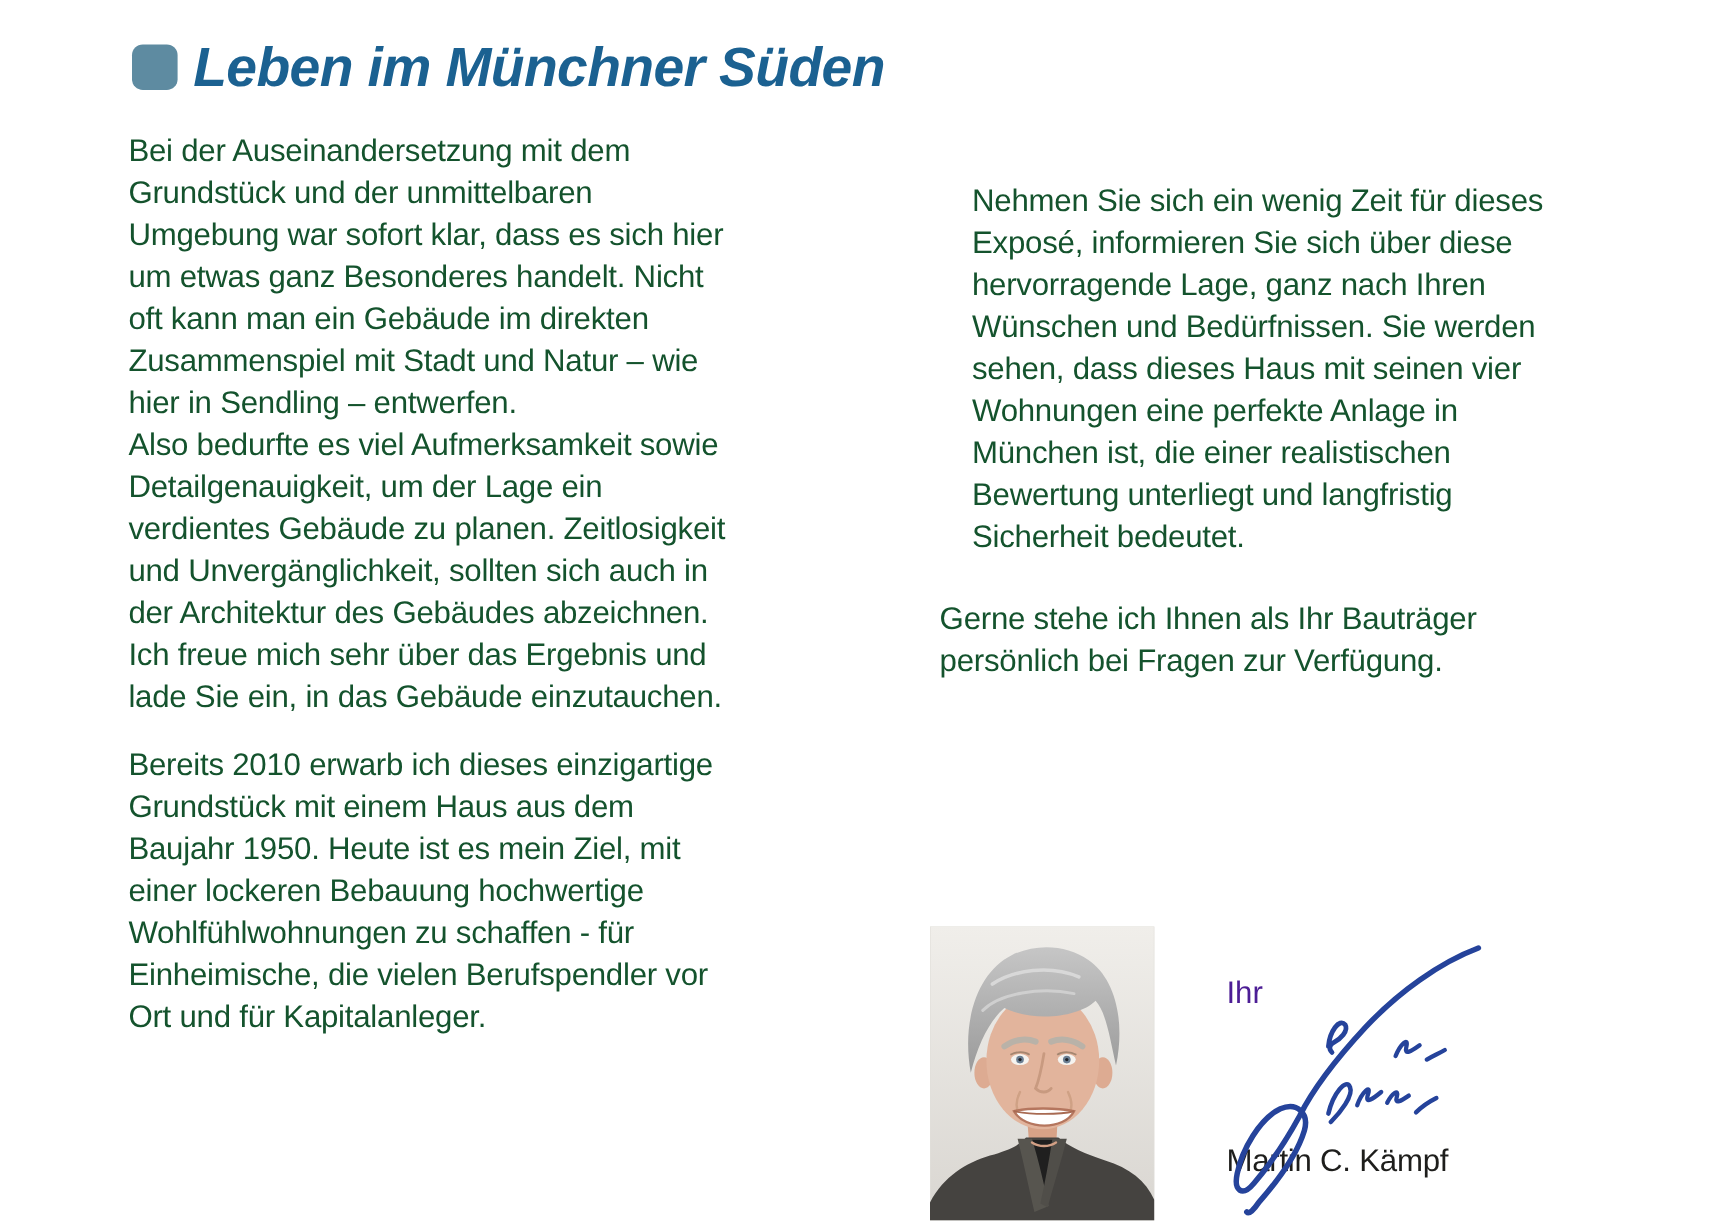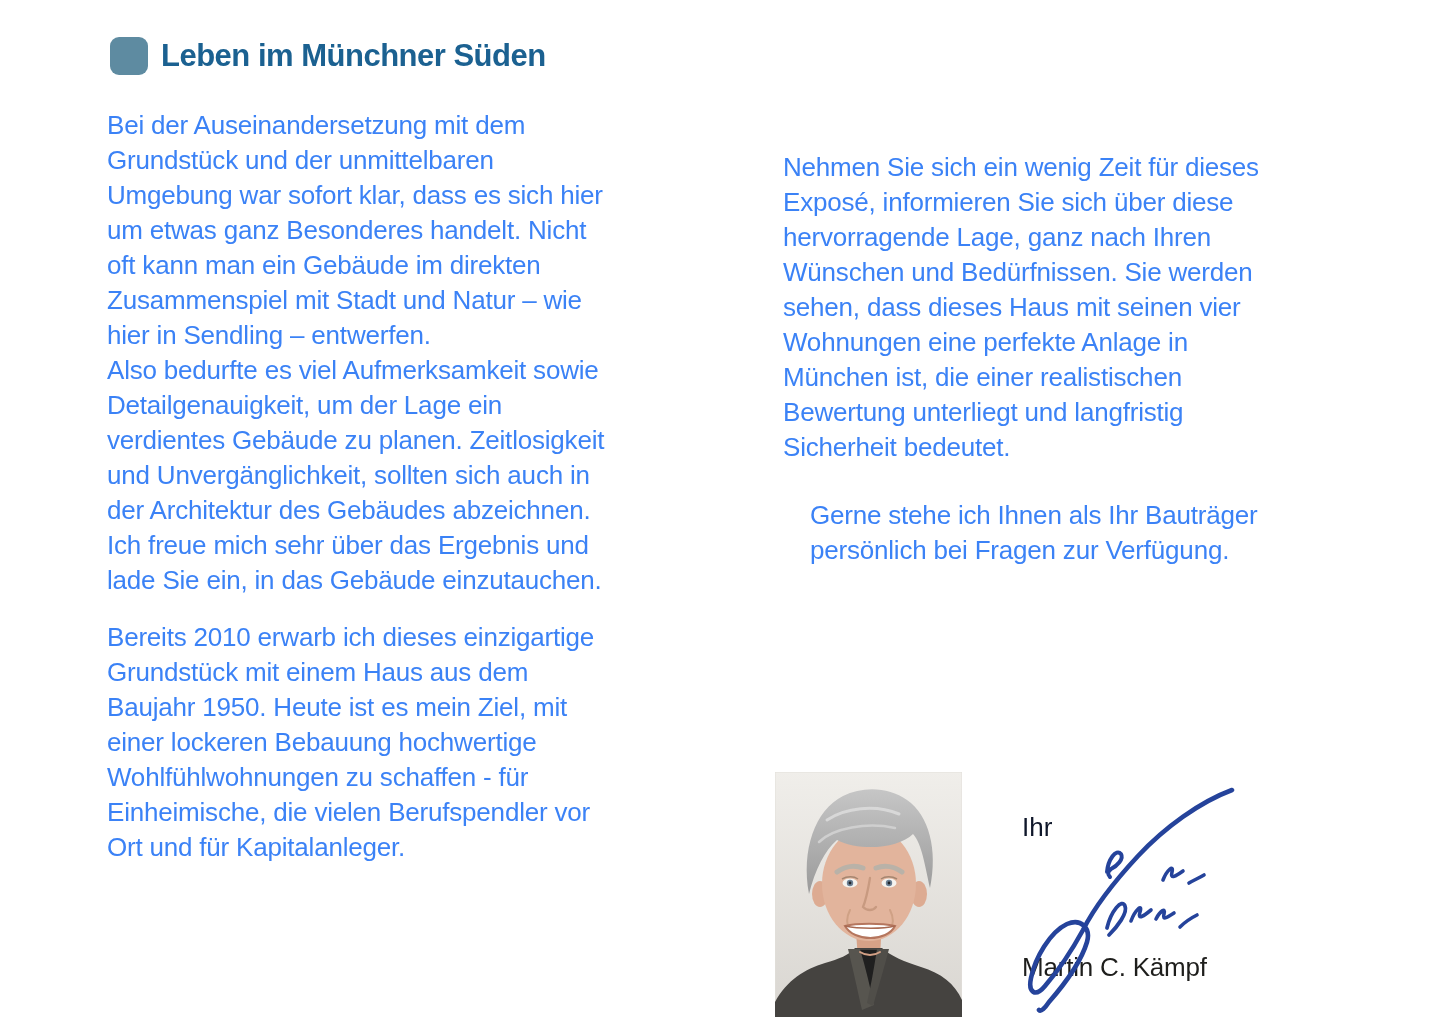--- a/index.html
+++ b/index.html
@@ -25,61 +25,62 @@
   }
   .bullet {
     width: 38px;
     height: 38px;
     border-radius: 9px;
     background: #5e8ba1;
     flex: 0 0 auto;
   }
   .title {
     margin: 0;
-    font-size: 31px;
+    font-size: 46px;
     line-height: 44px;
     font-weight: bold;
     letter-spacing: -0.5px;
     color: #1b6191;
     white-space: nowrap;
+    font-style: italic;
   }
   .col {
     position: absolute;
     top: 108px;
     width: 645px;
   }
   .col-left  { left: 107px; }
   .col-right { left: 783px; }
   .col p {
     margin: 0;
     font-size: 26px;
     line-height: 35px;
     letter-spacing: -0.2px;
-    color: #3b82f6;
+    color: #14532d;
     white-space: pre-line;
   }
   .col-left  p.p2 { margin-top: 22px; }
-  .col-right p.p2 { margin-top: 42px; }
-  .col-right p.p3 { margin-top: 33px; margin-left: 27px; }
+  .col-right p.p2 { margin-top: 42px; margin-left: 27px; }
+  .col-right p.p3 { margin-top: 33px; }
   .portrait {
     position: absolute;
     left: 775px;
     top: 772px;
     width: 187px;
     height: 245px;
     z-index: 1;
   }
   .portrait svg { display: block; }
   .salutation {
     position: absolute;
     left: 1022px;
     top: 810px;
     font-size: 26px;
     line-height: 35px;
-    color: #0f172a;
+    color: #4c1d95;
     z-index: 2;
     text-align: center;
   }
   .signer-name {
     position: absolute;
     left: 1022px;
     top: 950px;
     font-size: 26px;
     line-height: 35px;
     letter-spacing: -0.2px;

